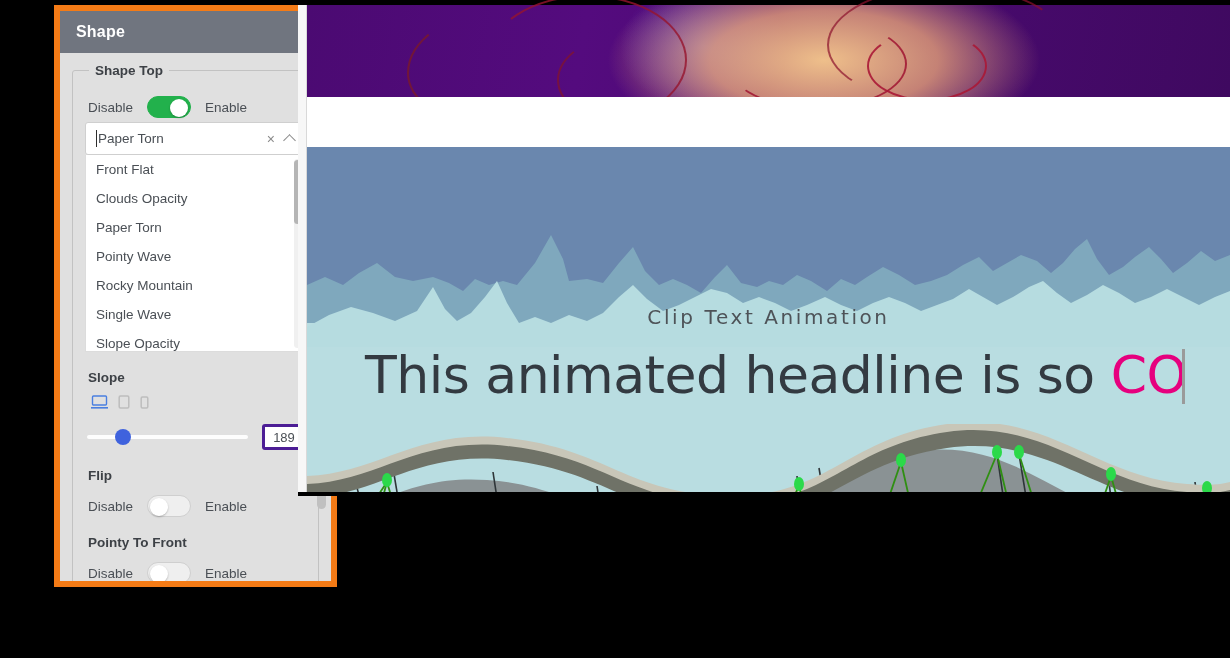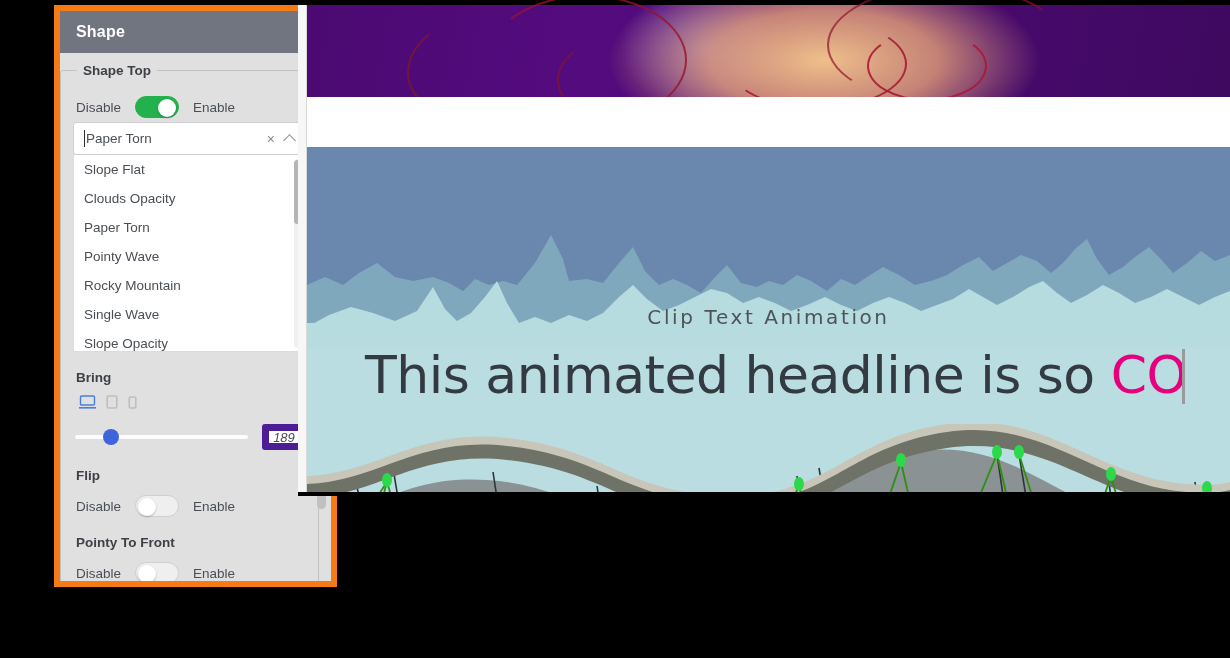--- a/index.html
+++ b/index.html
@@ -36,21 +36,21 @@
   .chev-up {
     width: 13px; height: 13px;
     border-left: 2px solid #fff; border-top: 2px solid #fff;
     transform: rotate(45deg);
     margin-top: 4px;
   }
 
   #panel-body {
     position: absolute; top: 42px; left: 0; right: 0; bottom: 0;
     background: #e0e0e0;
-    padding: 10px 12px 0 0;
+    padding: 10px 12px 0 12px;
   }
 
   fieldset.group {
     border: 1px solid #c2c2c2;
     border-radius: 3px;
     padding: 6px 12px 14px 12px;
     height: 588px;
     position: relative;
   }
   fieldset.group > legend {
@@ -135,23 +135,23 @@
     position: absolute; top: 7px; left: 0; right: 0; height: 4px;
     background: #fdfdfd; border-radius: 2px;
   }
   .slider .knob {
     position: absolute; top: 1px; left: 28px;
     width: 16px; height: 16px; border-radius: 50%;
     background: #3f62dd;
   }
   .num-box {
     width: 44px; height: 26px; background: #fff;
-    border: 7px solid #4c1d95; border-radius: 3px;
+    border: 3px solid #4c1d95; border-radius: 3px;
     display: flex; align-items: center; justify-content: center;
-    font-size: 13px; color: #4a4f55; font-style: italic;
+    font-size: 13px; color: #4a4f55;
   }
 
   
   #panel-scroll-track {
     position: absolute; right: 2px; top: 48px; width: 10px; bottom: 10px;
     background: transparent;
   }
   #panel-scroll-thumb {
     position: absolute; right: 3px; top: 112px; width: 9px; height: 338px;
     background: #c0c0c0; border-radius: 5px;
@@ -239,32 +239,32 @@
 
 
           <div class="select-box">
             <span class="caret-text"></span>
             <span class="value">Paper Torn</span>
             <span class="clear-x">×</span>
             <span class="chev"></span>
           </div>
 
           <div class="dropdown">
-            <div class="opt">Slope Flat</div>
+            <div class="opt">Front Flat</div>
             <div class="opt">Clouds Opacity</div>
             <div class="opt">Paper Torn</div>
             <div class="opt">Pointy Wave</div>
             <div class="opt">Rocky Mountain</div>
             <div class="opt">Single Wave</div>
             <div class="opt">Slope Opacity</div>
             <div class="dd-scroll-track"></div>
             <div class="dd-scroll-thumb"></div>
           </div>
 
-          <div class="section-label">Bring</div>
+          <div class="section-label">Slope</div>
 
           <div class="device-row">
             <span class="dev">
               <svg width="17" height="15" viewBox="0 0 17 15">
                 <rect x="1.5" y="1" width="14" height="9" rx="1" fill="none" stroke="#4a7fe0" stroke-width="1.4"></rect>
                 <rect x="0" y="12" width="17" height="1.6" fill="#4a7fe0"></rect>
               </svg>
             </span>
             <span class="dev">
               <svg width="12" height="15" viewBox="0 0 12 15">

